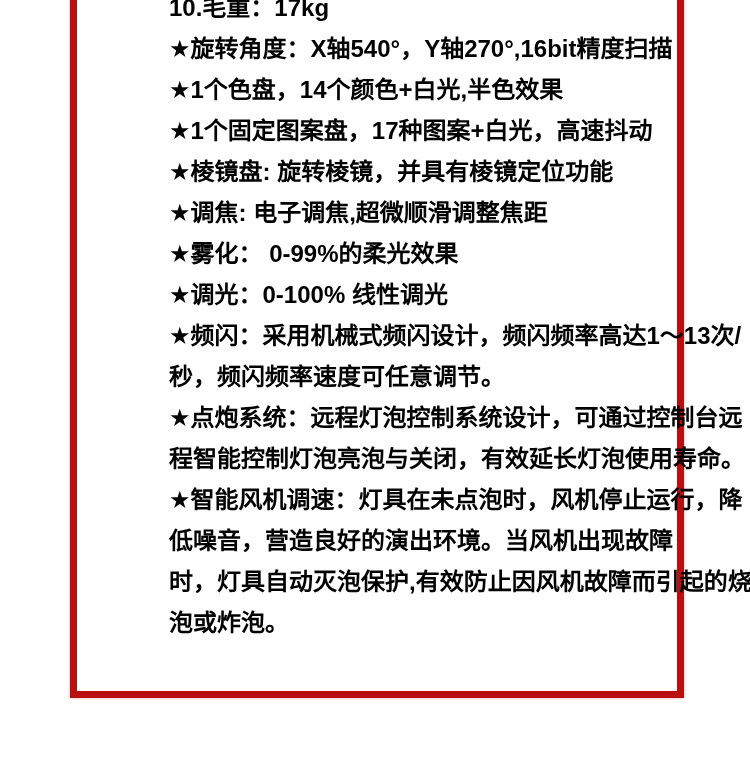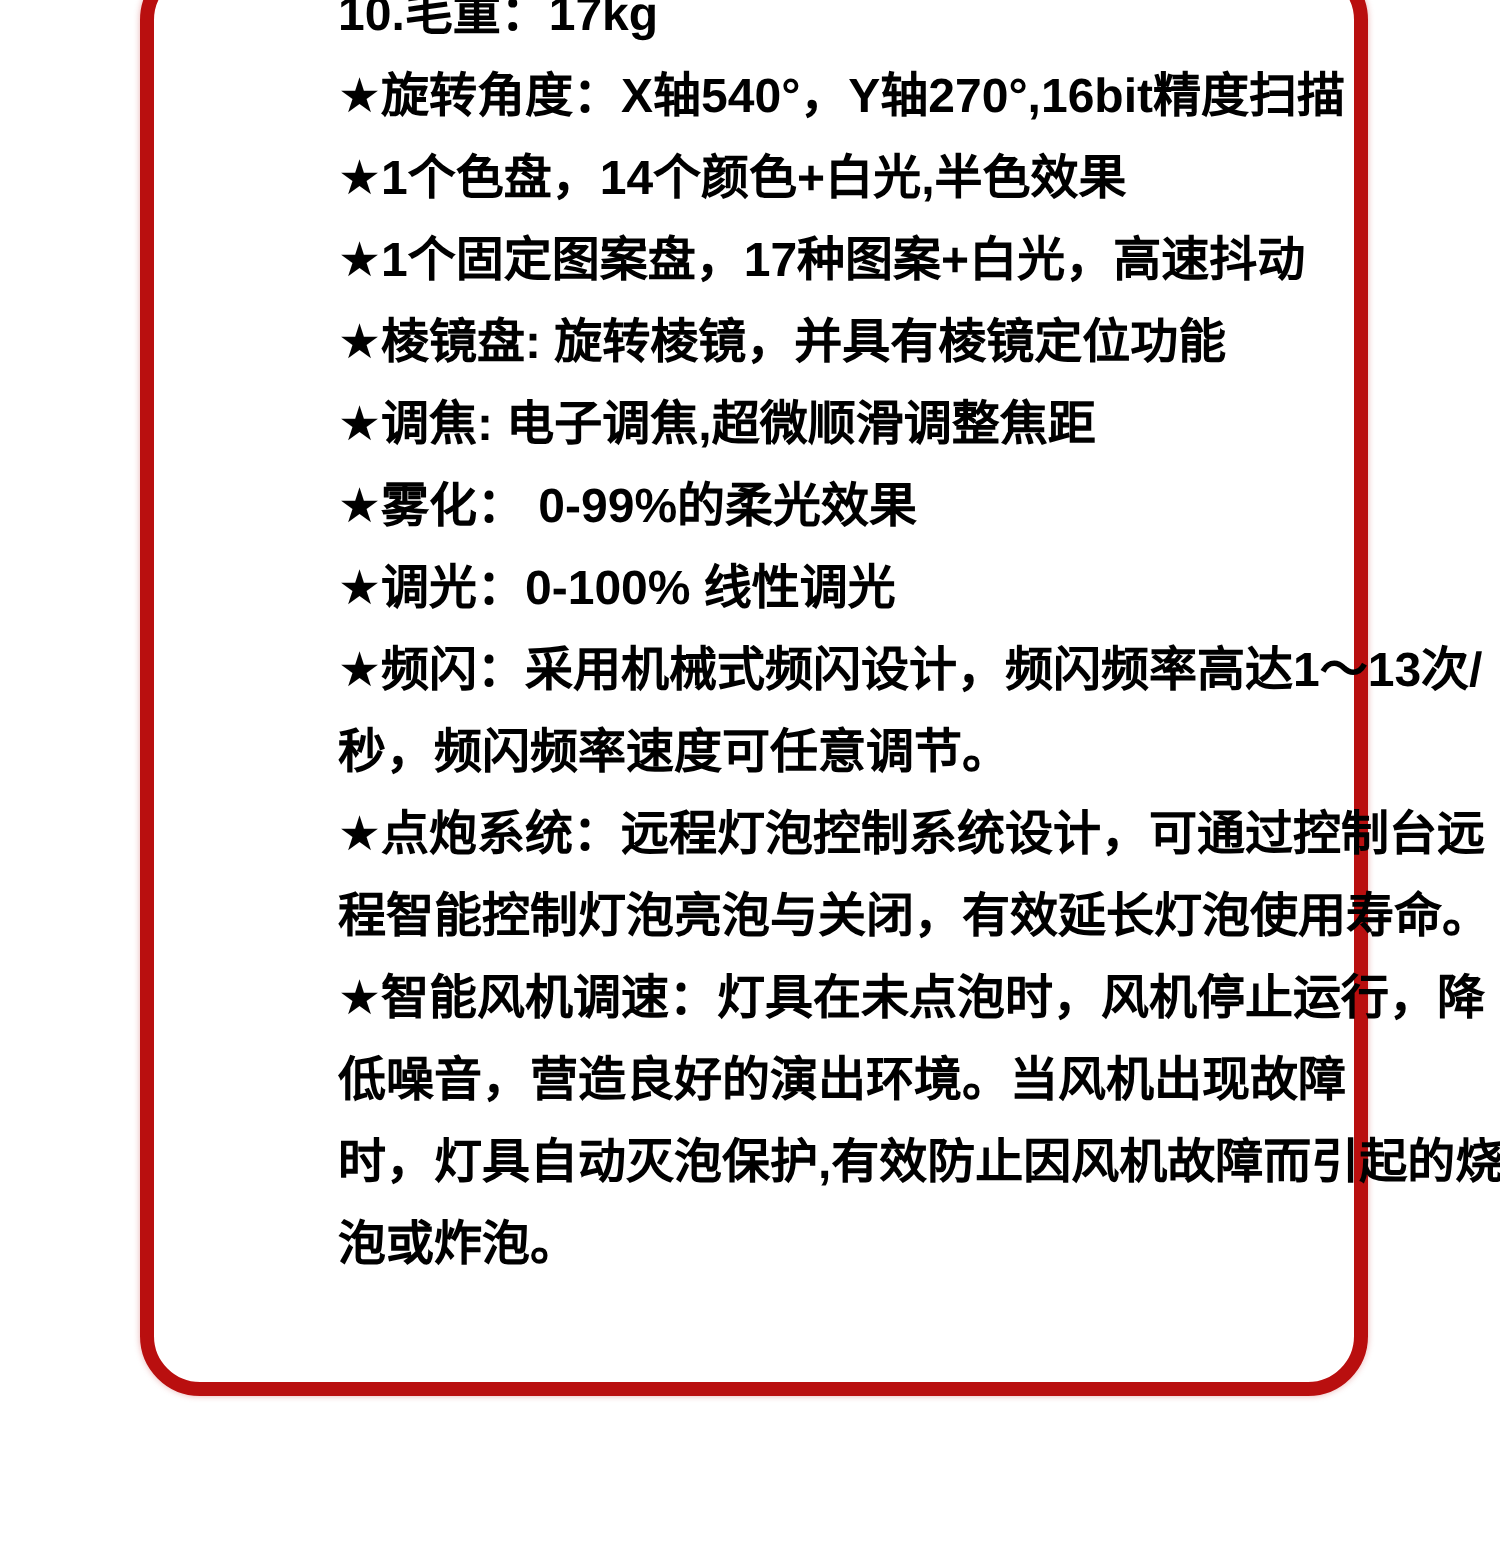--- a/index.html
+++ b/index.html
@@ -1,20 +1,20 @@
 <!DOCTYPE html>
 <html lang="zh-CN" style="--border-red: #b90f0f; --bg: #ffffff; --text: #000000;"><head>
 <meta charset="utf-8">
 <style>
   :root {
     --border-red: #b90f0f;
     --bg: #ffffff;
     --text: #000000;
   }
-  * { margin: 0; padding: 0; box-sizing: border-box; border-radius: 30px; }
+  * { margin: 0; padding: 0; box-sizing: border-box; }
   html, body {
     width: 750px;
     height: 784px;
     background: var(--bg);
     overflow: hidden;
     font-family: "Liberation Sans", "DejaVu Sans", sans-serif;
   }
   .canvas {
     position: relative;
     width: 750px;

